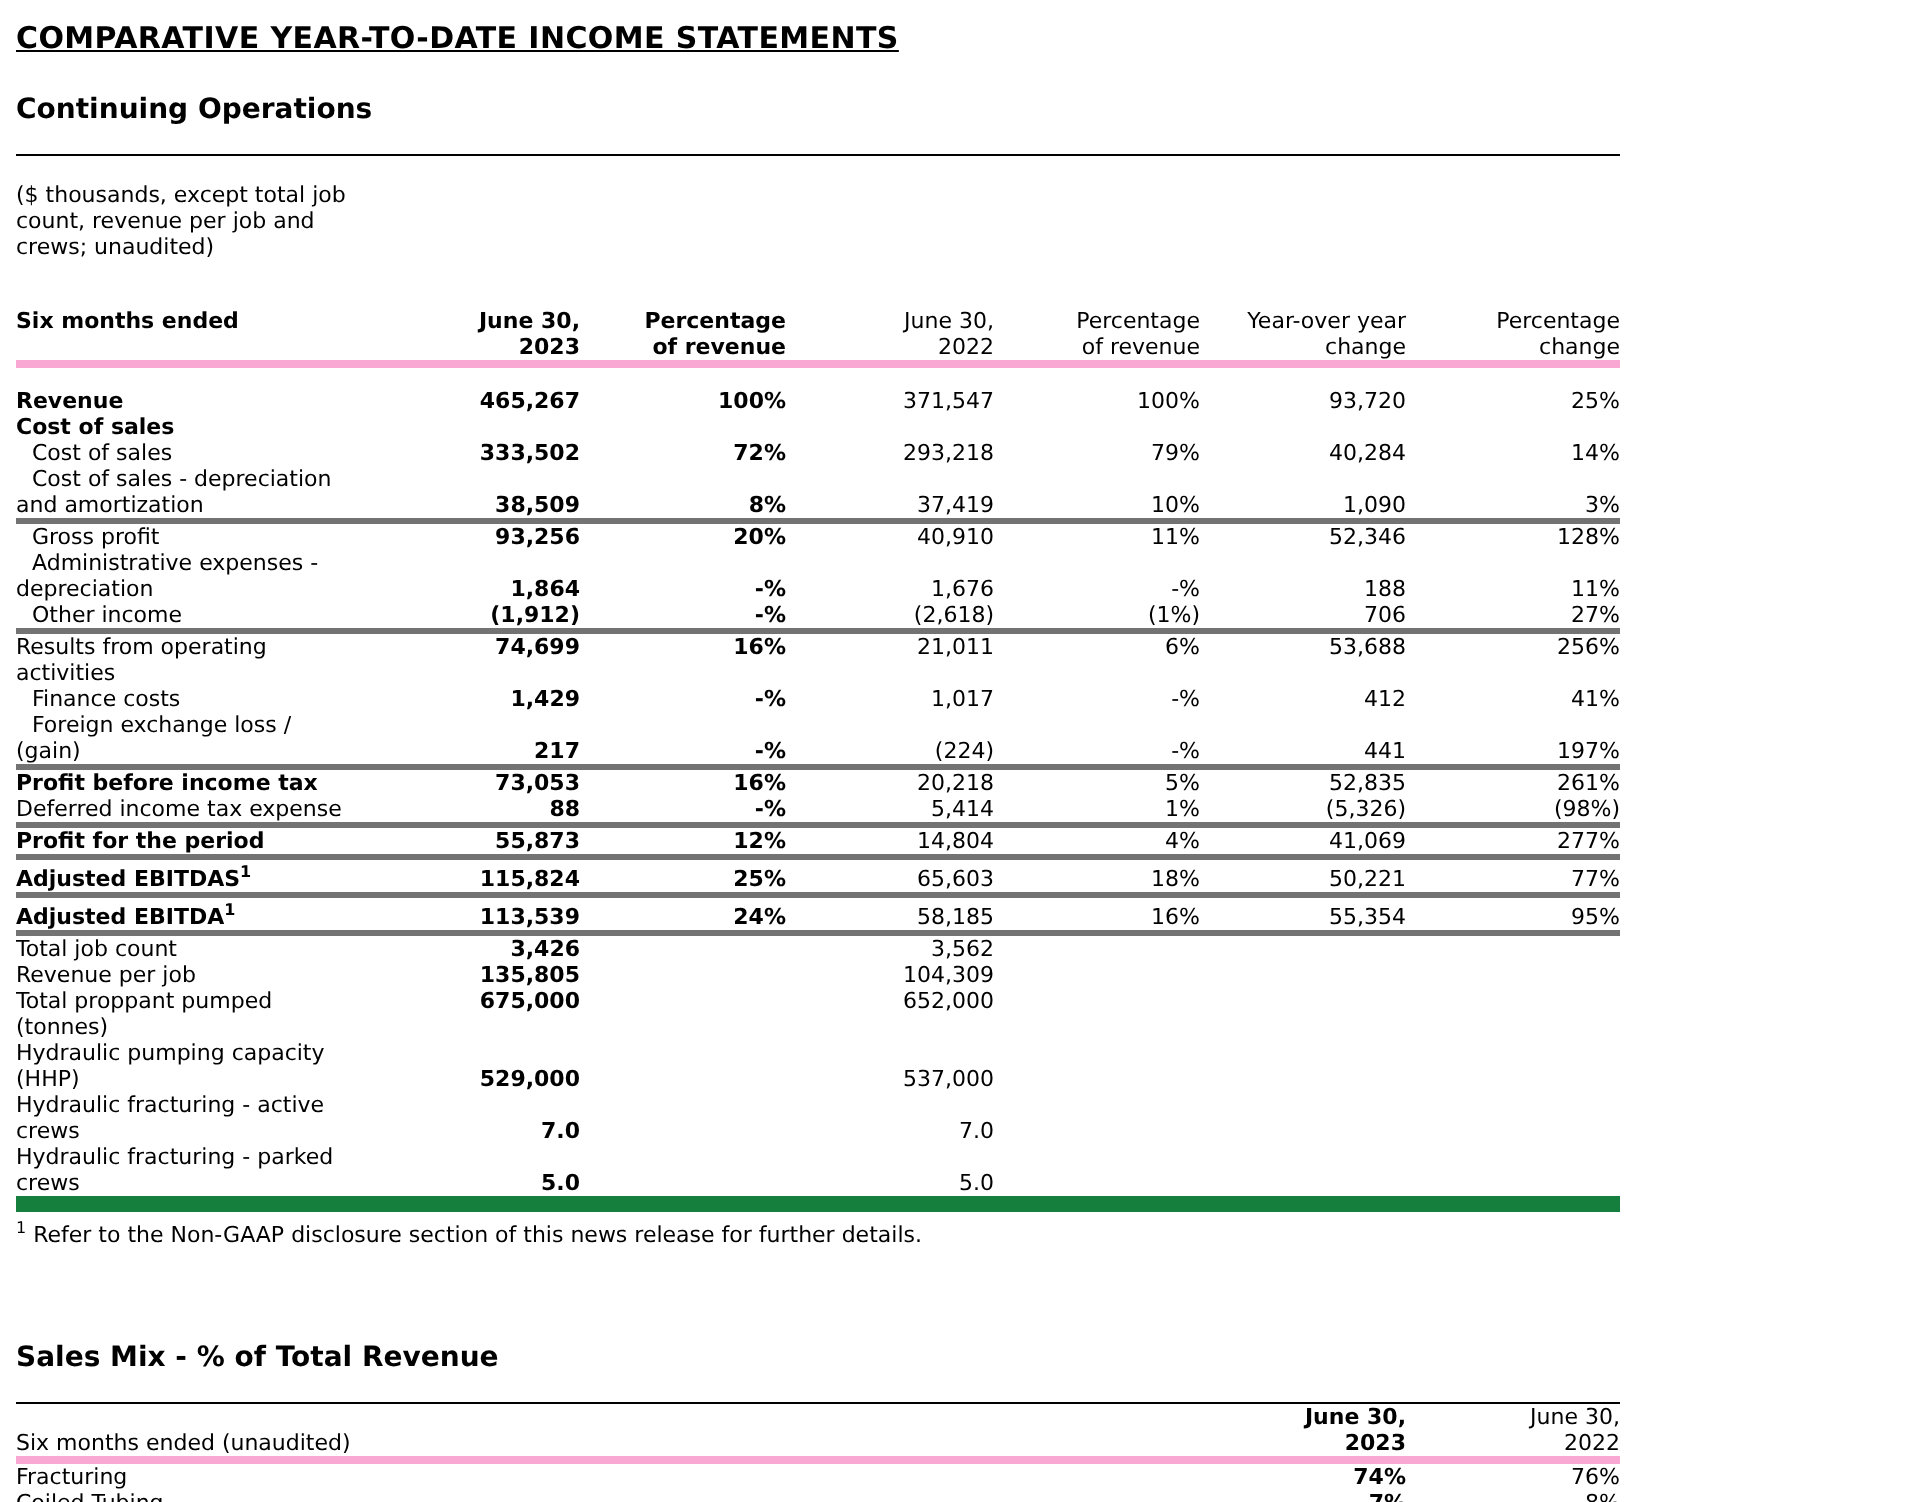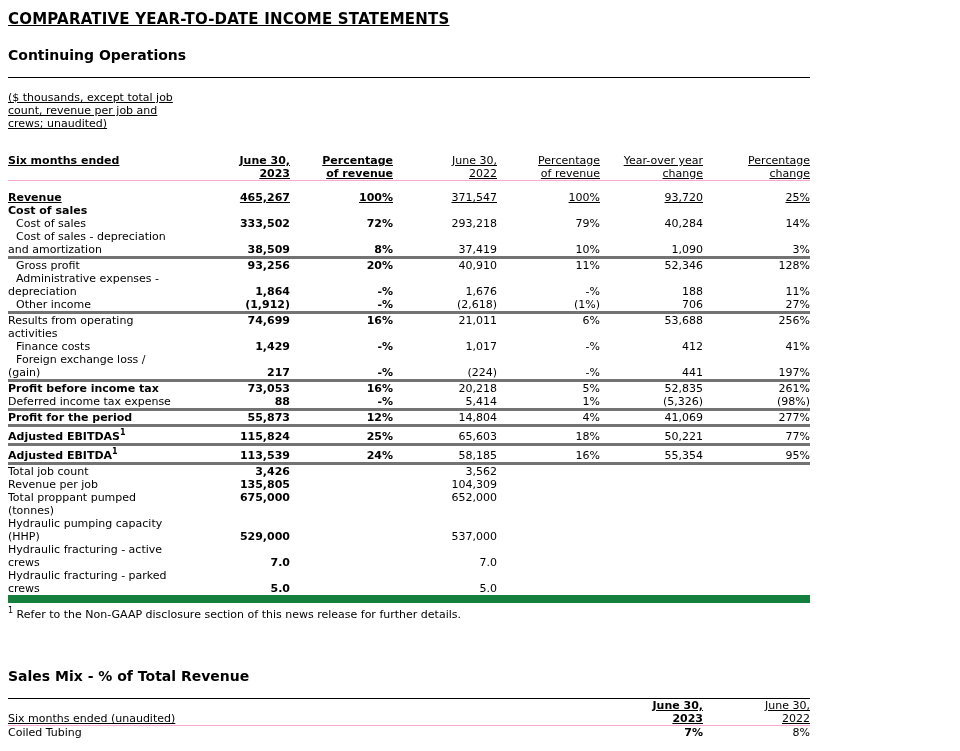--- a/index.html
+++ b/index.html
@@ -31,32 +31,32 @@
     white-space:pre-line; overflow:hidden;
   }
   td.lbl { text-align:left; }
   tbody td:nth-child(n+2) { text-align:right; }
 
   
   table.income tbody td:nth-child(2),
   table.income tbody td:nth-child(3) { font-weight:700; }
   table.mix tbody td:nth-child(2) { font-weight:700; }
 
-  thead td { border-bottom:1px solid #f9a8d4;text-decoration:underline; }
+  thead td { border-bottom:4px solid #f9a8d4; }
   thead .colhdr { text-align:right; vertical-align:bottom; }
   thead .colhdr.bold-col { font-weight:700; }
   .note { white-space:pre-line; }
   .rowhdr { font-weight:700; margin-top:11px; }
 
   tr.b td:first-child { font-weight:700; }
   tr.ind td:first-child { text-indent:8px; }
   tr.rule td { border-bottom:3px solid #737373; }
   tr.thick td { border-bottom:8px solid #15803d; }
   tr.vtop td { vertical-align:top; }
-  tr.first td { padding-top:10px;text-decoration:underline; }
+  tr.first td { padding-top:10px; }
   tr.tall td { padding-top:3px;margin-left:48px; }
 
   sup { font-size:8px; line-height:0; vertical-align:super; font-weight:inherit; }
 
   .footnote { margin:5px 0 0 0; font-size:11px; line-height:13px; }
 </style>
 </head>
 <body>
 
 <div class="page">
@@ -312,20 +312,25 @@
       <tr>
         <td class="lbl" style="vertical-align:bottom">Six months ended (unaudited)</td>
         <td class="colhdr bold-col">June 30,
 2023</td>
         <td class="colhdr">June 30,
 2022</td>
       </tr>
     </thead>
     <tbody>
       <tr>
+        <td class="lbl">Fracturing</td>
+        <td>74%</td>
+        <td>76%</td>
+      </tr>
+      <tr>
         <td class="lbl">Coiled Tubing</td>
         <td>7%</td>
         <td>8%</td>
       </tr>
 
     </tbody>
   </table>
 
 </div>
 

